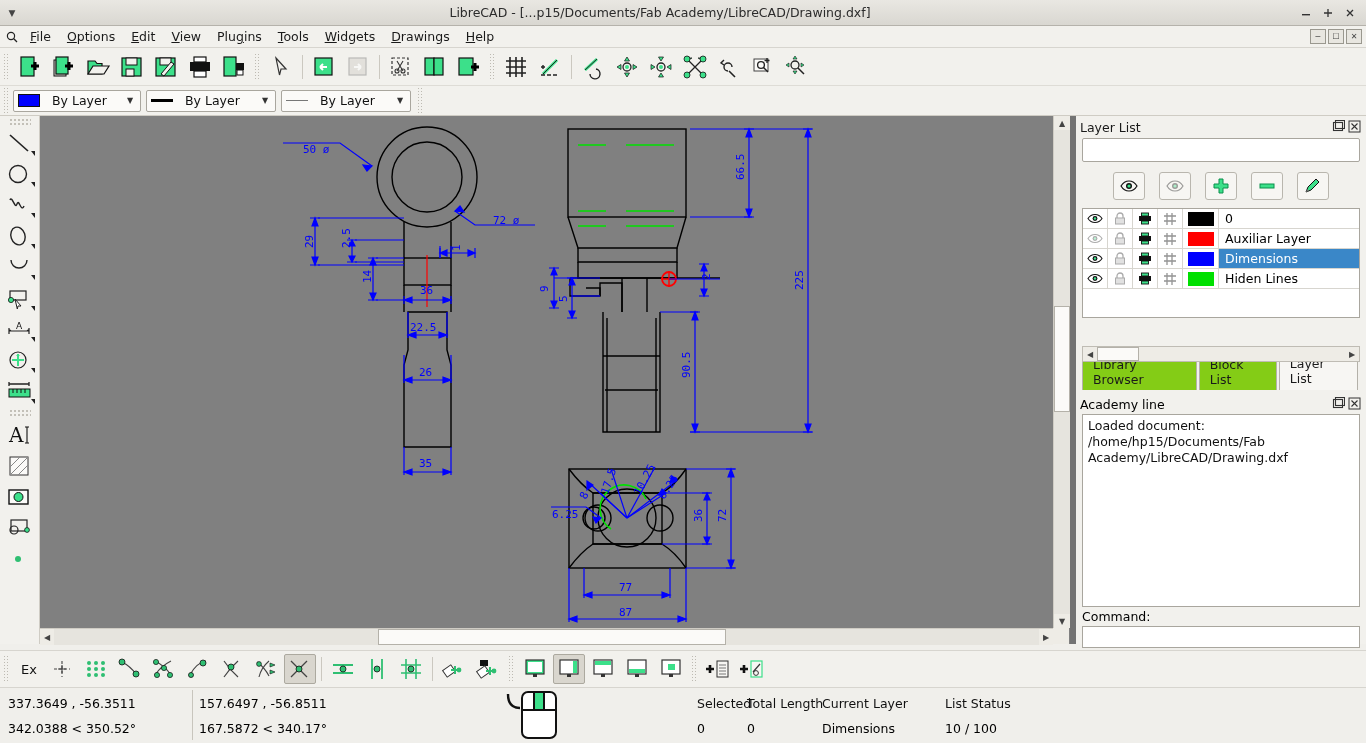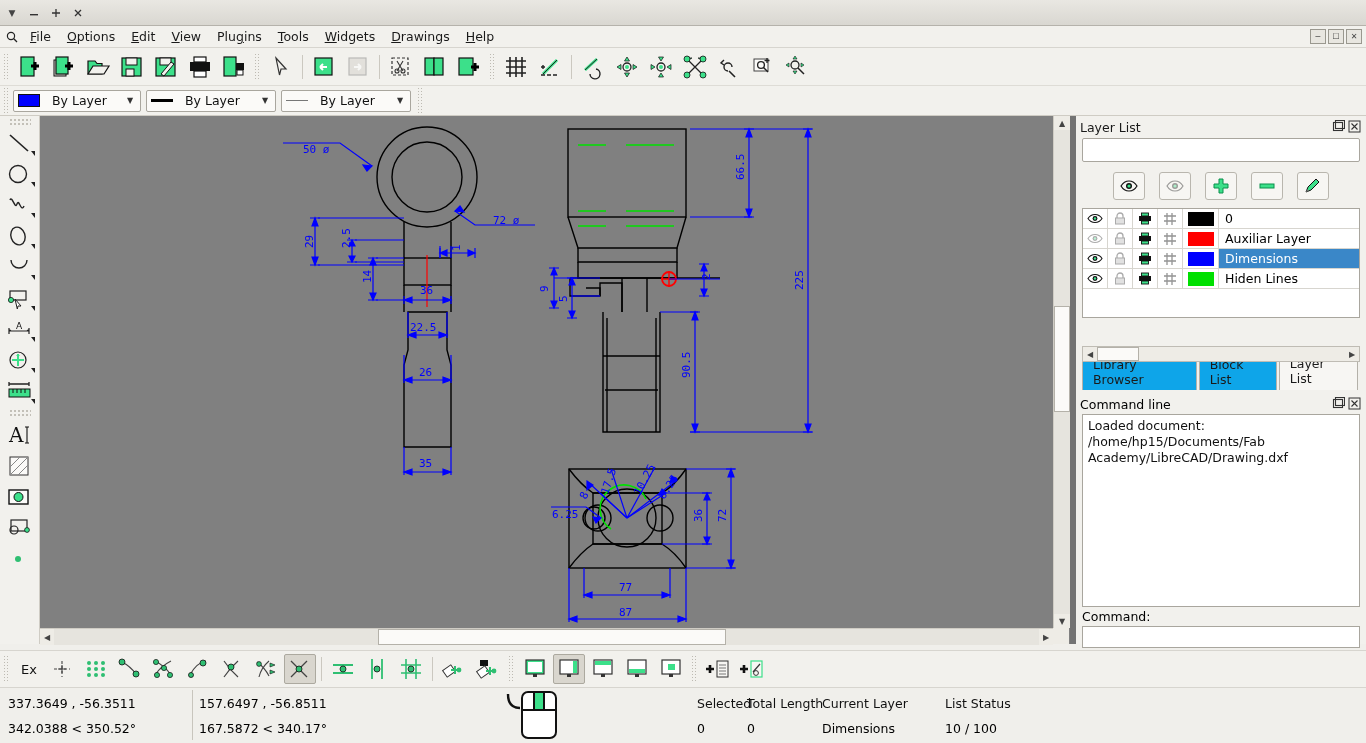--- a/index.html
+++ b/index.html
@@ -168,21 +168,21 @@
   .lname { flex: 1; display: flex; align-items: center; padding-left: 6px; font-size: 12.5px; }
   .lrow.sel .lname { background: #3a87c8; color: #fff; }
   .layer-hscroll {
     margin: 0 6px; height: 16px; background: #eeece6; border: 1px solid #bfbcb4;
     position: relative; margin-top: 28px;
   }
   .tabs {
     display: flex; margin: 4px 6px 0 6px; align-items: flex-end; height: 24px;
   }
   .tab {
-    padding: 3px 10px; font-size: 12.5px; background: #0ea5e9;
+    padding: 3px 10px; font-size: 12.5px; background: #84cc16;
     border: 1px solid #b4b1a9; border-bottom: none; border-radius: 3px 3px 0 0;
     margin-right: 2px; color: #1a1a1a;
   }
   .tab.active { background: #f7f6f3; padding-bottom: 4px; }
   .cmd-title {
     height: 20px; display: flex; align-items: center; padding: 0 4px;
     font-size: 12.5px; margin-top: 4px;
   }
   .cmd-out {
     margin: 0 6px; background: #fff; border: 1px solid #a9a69e;
@@ -218,20 +218,21 @@
   .sb-head { color: #111; }
   .mouse-widget { position: absolute; }
 </style>
 </head>
 <body>
 
 <div id="app">
 
   <div class="titlebar">
     <div class="tb-menu-arrow">▼</div>
+    <div class="tb-title">LibreCAD - [...p15/Documents/Fab Academy/LibreCAD/Drawing.dxf]</div>
     <div class="tb-buttons">
       <div class="tb-btn">
         <svg width="12" height="12" viewBox="0 0 12 12">
             <rect x="2" y="7" width="8" height="1.4" fill="#333"></rect>
           </svg>
       </div>
       <div class="tb-btn">
         <svg width="12" height="12" viewBox="0 0 12 12">
             <path d="M6 2v8M2 6h8" stroke="#333" stroke-width="1.3"></path>
           </svg>
@@ -935,21 +936,21 @@
       <div class="sb-arrow" style="right:0;top:0;width:14px;height:14px">▶</div>
     </div>
 
     <div class="tabs">
       <div class="tab">Library Browser</div>
       <div class="tab">Block List</div>
       <div class="tab active">Layer List</div>
     </div>
 
     <div class="cmd-title">
-      <span style="flex:1">Command line</span>
+      <span style="flex:1">Academy line</span>
       <span class="dock-btn">
         <svg width="13" height="13" viewBox="0 0 13 13">
             <rect x="1.5" y="2.5" width="9" height="8" fill="none" stroke="#333" stroke-width="1.1"></rect>
             <rect x="3.5" y="0.5" width="9" height="8" fill="none" stroke="#333" stroke-width="1.1"></rect>
           </svg>
       </span>
       <span class="dock-btn">
         <svg width="13" height="13" viewBox="0 0 13 13">
             <rect x="1" y="1" width="11" height="11" fill="none" stroke="#333" stroke-width="1"></rect>
             <path d="M3.5 3.5l6 6M9.5 3.5l-6 6" stroke="#333" stroke-width="1.1"></path>

